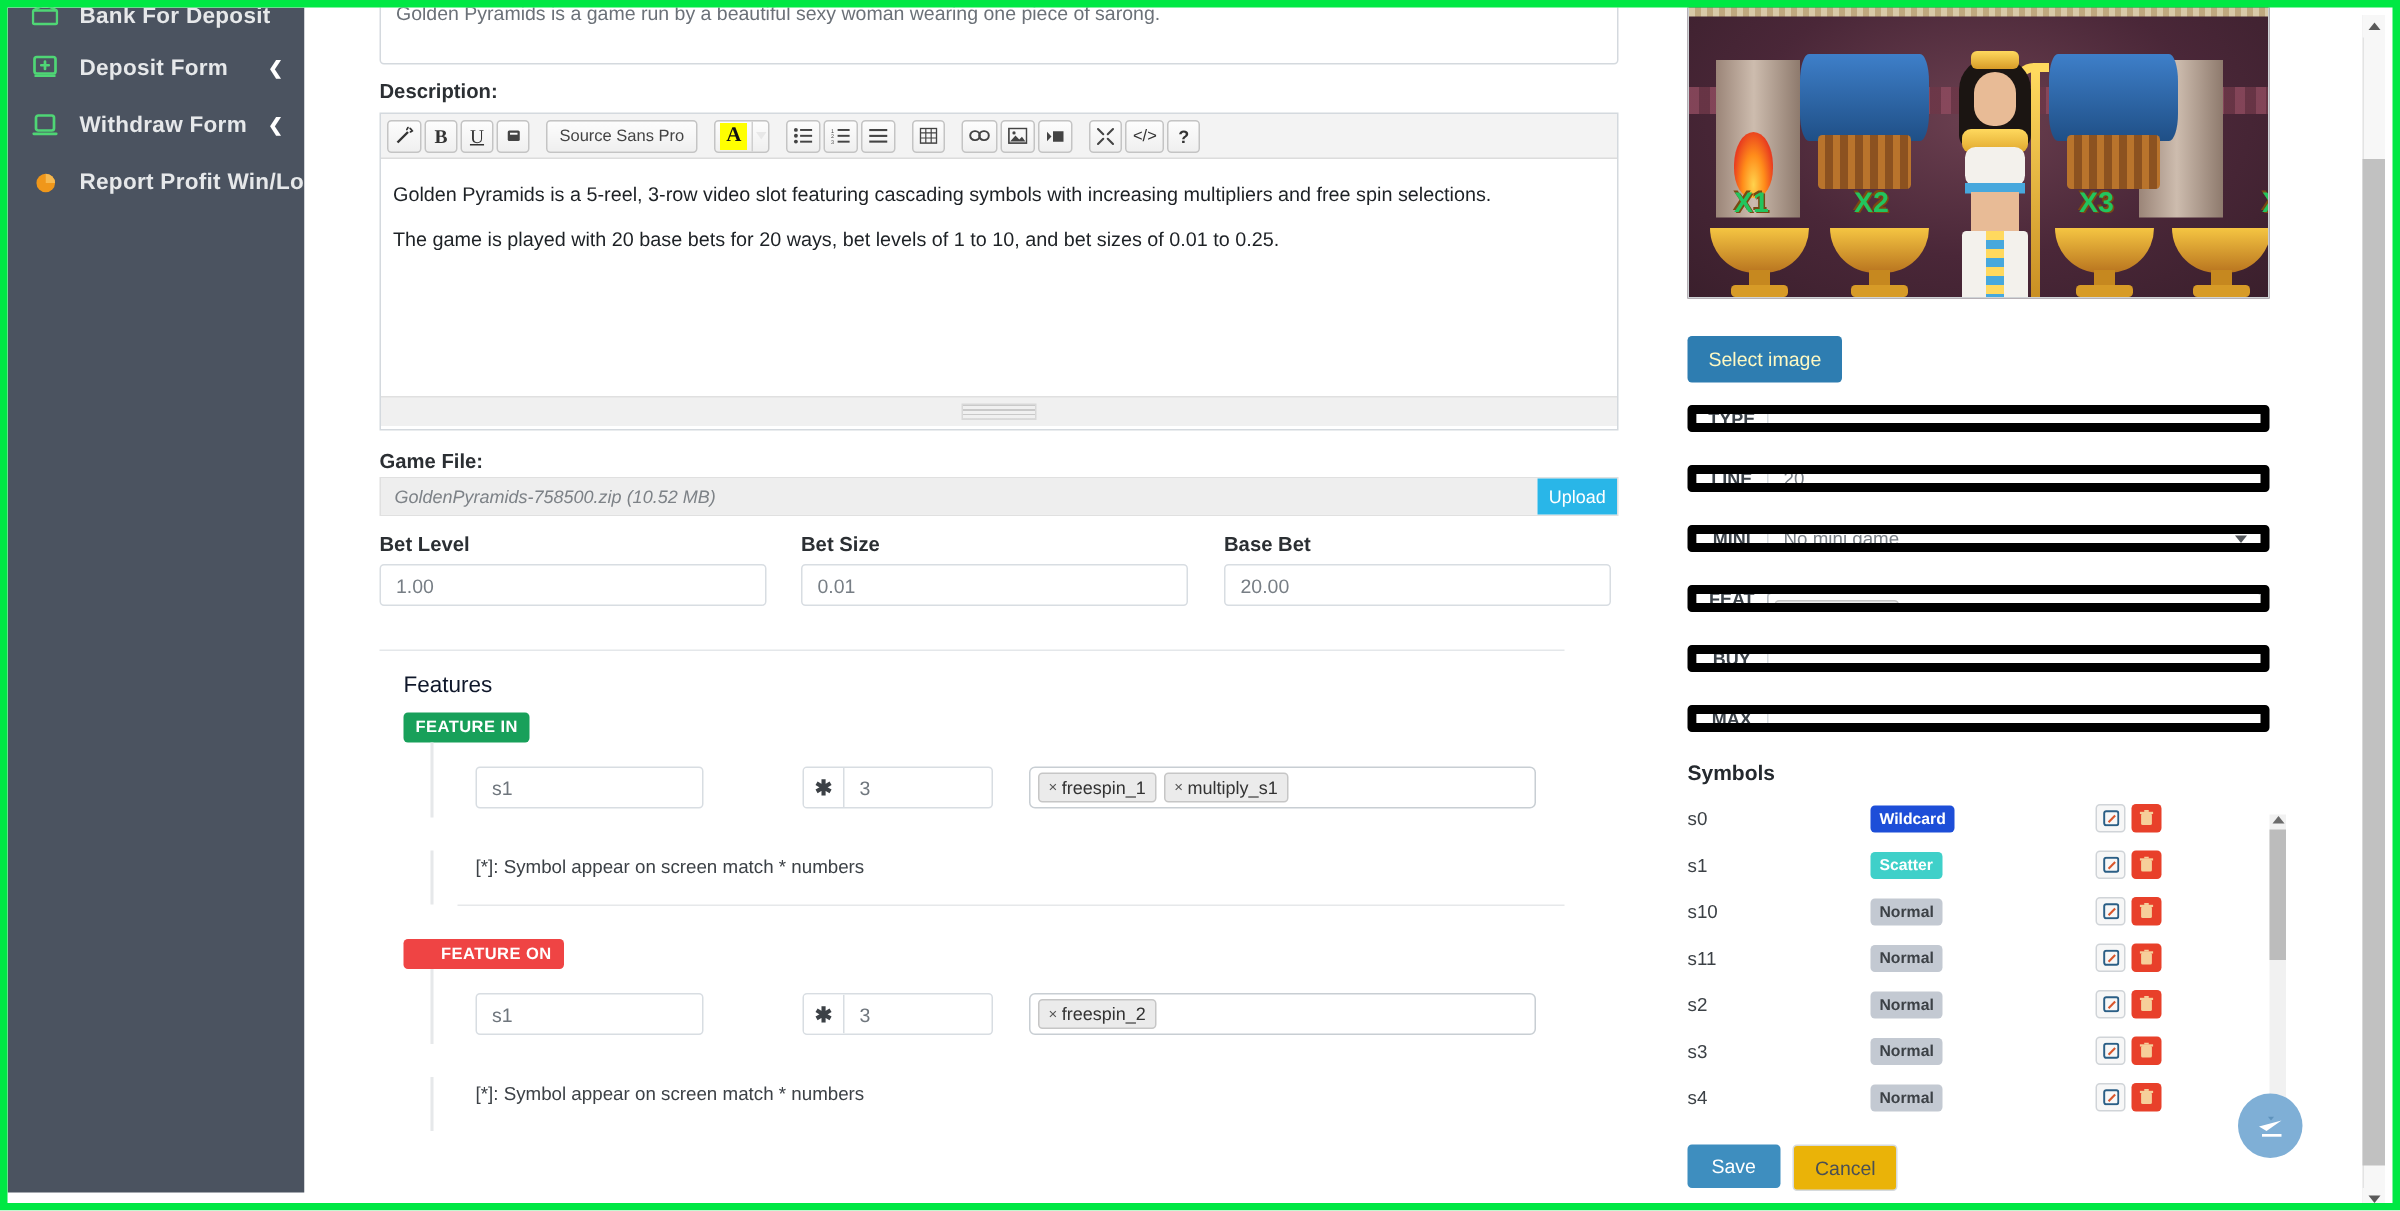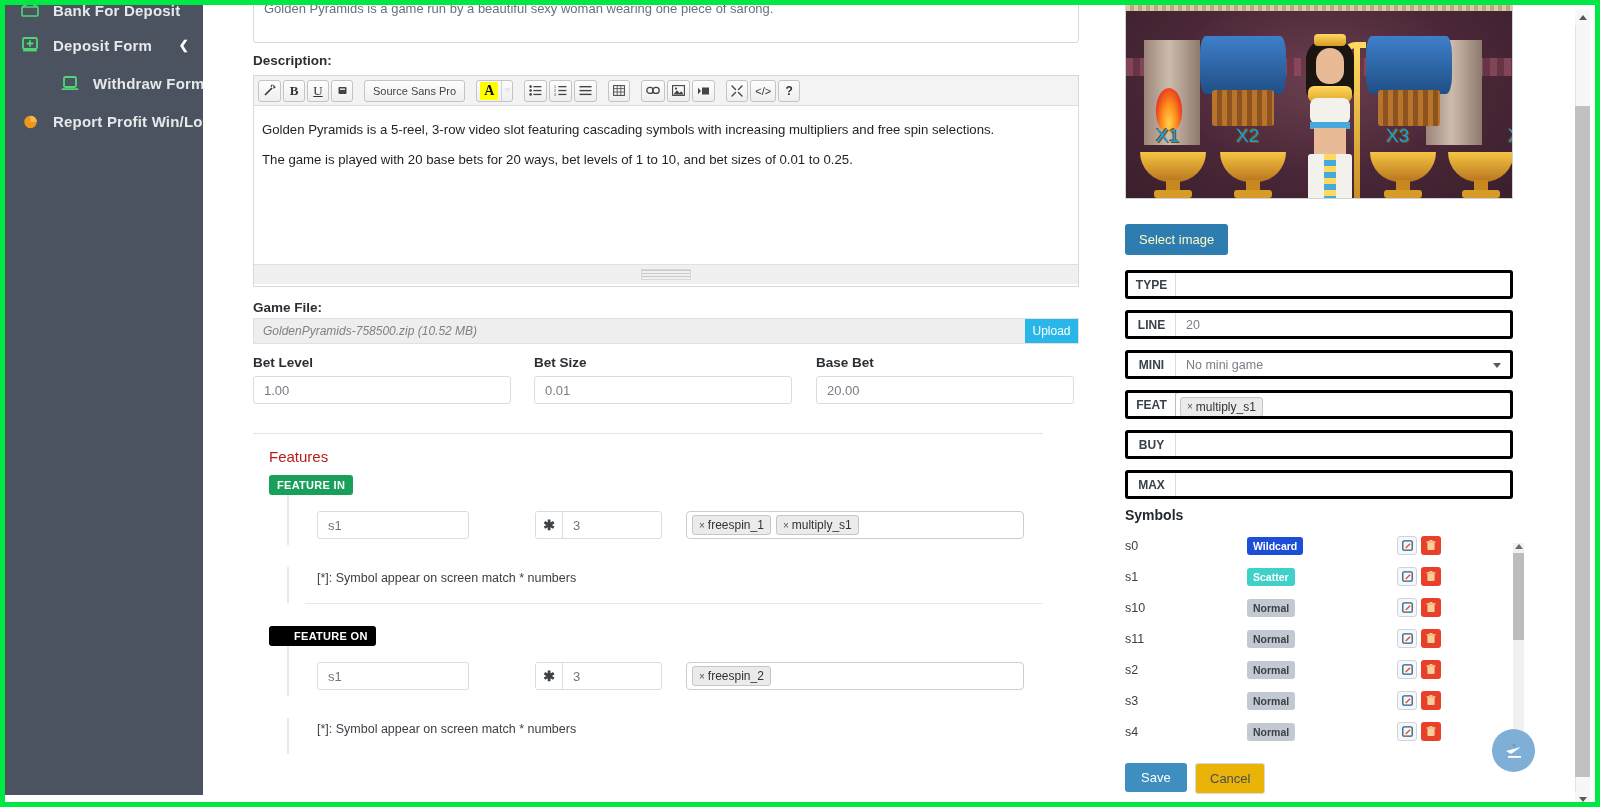--- a/index.html
+++ b/index.html
@@ -159,29 +159,29 @@
   #col-betsize { left:331px; top:350px; }
   #col-basebet { left:613px; top:350px; }
 
   
   #features-panel{
     position:absolute; left:50px; top:428px;
     width:790px; border-top:1px solid #e4e7ea;
   }
   #features-title{
     padding:14px 16px 10px 16px;
-    font-size:15px; color:#b91c1c;
+    font-size:15px; color:#0f172a;
   }
   .feat-block{ position:relative; padding-left:16px; }
   .feat-badge{
     display:inline-block; color:#fff; font-size:11px; font-weight:bold;
     padding:4px 8px; border-radius:3px; letter-spacing:.3px;
   }
   .badge-in{ background:#18a05a; }
-  .badge-on{ background:#000000;padding-left:25px; }
+  .badge-on{ background:#ef4444;padding-left:25px; }
   .feat-body{
     margin-left:18px; border-left:2px solid #e6e8ea;
     padding:16px 0 6px 28px; position:relative;
   }
   .feat-row{ display:flex; align-items:center; gap:0; }
   .f-input{
     width:152px; height:28px; border:1px solid #d8dde2; border-radius:3px;
     background:#fff; font-size:13px; color:#6f767d;
     display:flex; align-items:center; padding:0 10px;
   }
@@ -263,21 +263,21 @@
   }
   .bowl-stem{
     position:absolute; width:14px; height:11px; background:#c6881f;
   }
   .bowl-foot{
     position:absolute; width:38px; height:8px; background:#d79b27;
     border-radius:3px;
   }
   .mult{
     position:absolute; font-family:"Liberation Sans", sans-serif;
-    font-weight:normal; font-size:19px; color:#0ea5e9;
+    font-weight:bold; font-size:19px; color:#22c55e;
     text-shadow:1px 1px 0 #7a4a12, -1px -1px 0 #7a4a12;
   }
   .flame{
     position:absolute; width:26px; height:44px;
     background:radial-gradient(ellipse at 50% 80%, #ffd34d 0%, #ff8c1a 40%, #e83b1f 75%, rgba(232,59,31,0) 100%);
     border-radius:50% 50% 45% 45%;
   }
   .queen{ position:absolute; left:164px; top:28px; width:78px; height:172px; }
   .q-hair{ position:absolute; left:16px; top:10px; width:48px; height:62px;
     background:#1b1512; border-radius:22px 22px 10px 10px; }
@@ -303,22 +303,22 @@
     border:6px solid #ffd95e; border-bottom:none; border-right:none;
     border-radius:14px 0 0 0; }
 
   #select-image-btn{
     position:absolute; left:8px; top:219px;
     background:#2e7db1; color:#fef9c3; font-size:13px;
     padding:8px 14px; border-radius:3px; cursor:pointer;
   }
 
   .prop-row{
-    position:absolute; left:8px; width:388px; height:29px;
-    display:flex; border:3px solid #000000; border-radius:3px;
+    position:absolute; left:8px; width:388px; height:18px;
+    display:flex; border:6px solid #000000; border-radius:3px;
     background:#fff; overflow:hidden;
   }
   .prop-key{
     width:48px; display:flex; align-items:center; justify-content:center;
     font-size:12px; font-weight:bold; color:#3a4148;
     border-right:1px solid #d8dde2; background:#fff;
   }
   .prop-val{
     flex:1; display:flex; align-items:center; padding:0 10px;
     font-size:12.5px; color:#777e85; position:relative;
@@ -447,21 +447,21 @@
             <rect x="2" y="2" width="14" height="11" rx="1.5" fill="none" stroke="#4fd675" stroke-width="1.8"></rect>
             <path d="M9 5 L9 10 M6.5 7.5 L11.5 7.5" stroke="#4fd675" stroke-width="1.8" stroke-linecap="round"></path>
             <path d="M2 14.5 L16 14.5" stroke="#4fd675" stroke-width="1.8"></path>
           </svg>
         </span>
         <span class="s-lab">Deposit Form</span>
         <span class="s-arrow">❮</span>
       </div>
     </div>
 
-    <div class="side-row" style="top:59px;margin-left:40px;">
+    <div class="side-row" style="top:59px;">
       <div class="side-item">
         <span class="s-ico">
           <svg width="18" height="18" viewBox="0 0 18 18">
             <rect x="3" y="3" width="12" height="10" rx="1.5" fill="none" stroke="#4fd675" stroke-width="1.8"></rect>
             <path d="M1.5 15.2 L16.5 15.2" stroke="#4fd675" stroke-width="1.8" stroke-linecap="round"></path>
           </svg>
         </span>
         <span class="s-lab">Withdraw Form</span>
         <span class="s-arrow">❮</span>
       </div>

